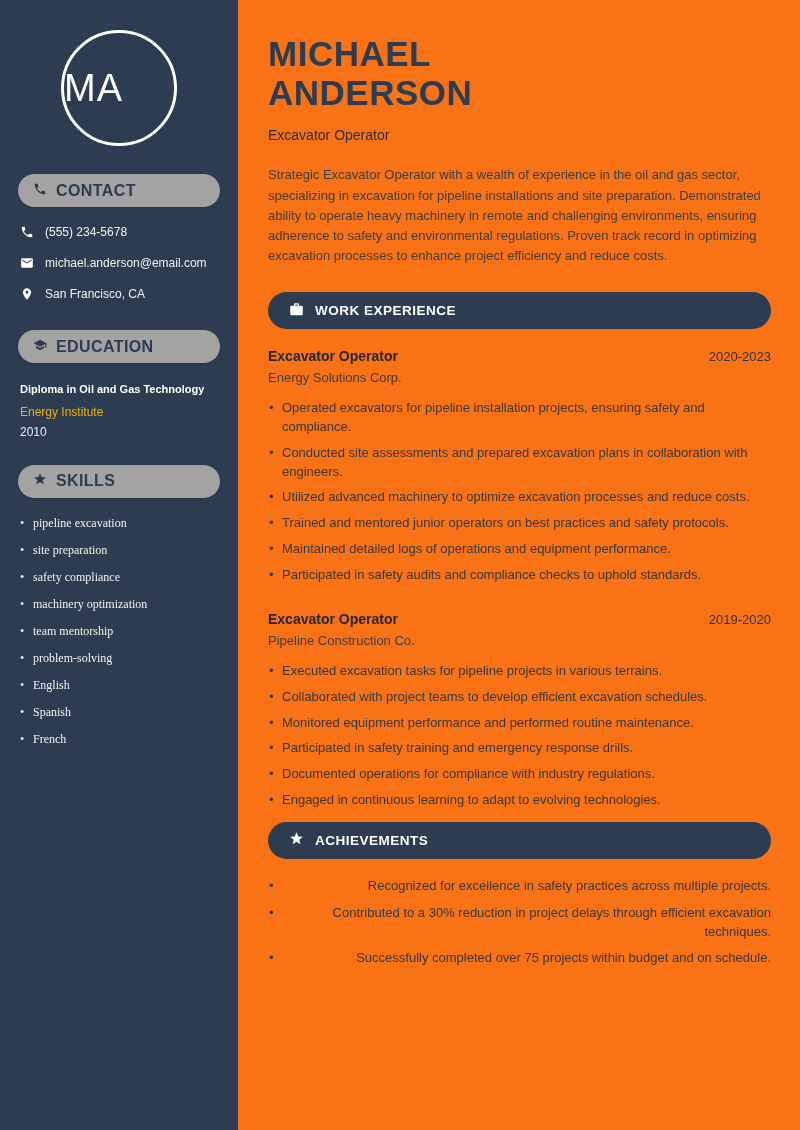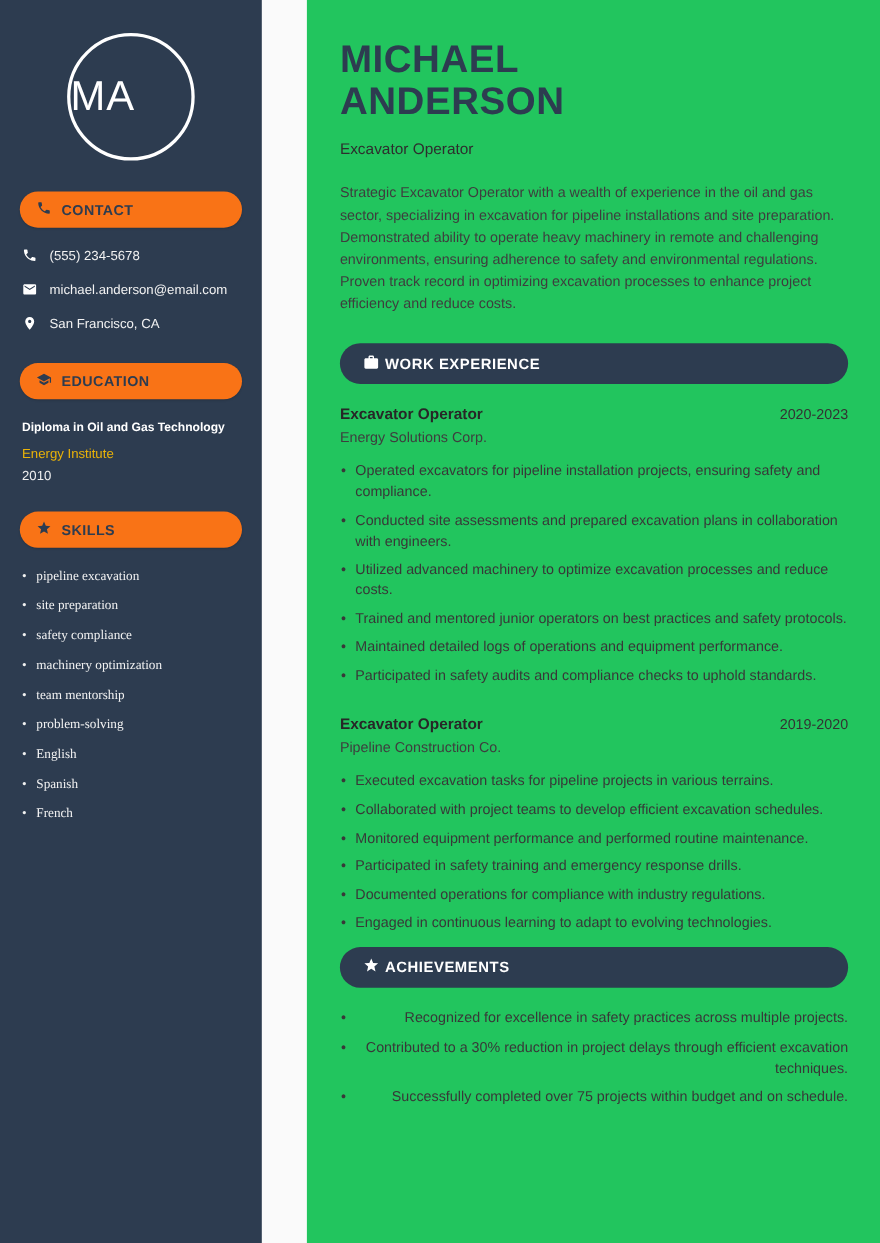--- a/index.html
+++ b/index.html
@@ -24,27 +24,27 @@
   .avatar {
     width: 116px; height: 116px;
     border: 3px solid #ffffff;
     border-radius: 50%;
     margin: 0 auto 28px auto;
     display: flex; align-items: center; justify-content: flex-start;
     font-size: 38px; font-weight: 400; letter-spacing: 1px;
     color: #ffffff;
   }
   .pill {
-    background: #f97316;
+    background: #a3a3a3;
     color: #2d3c50;
     border-radius: 18px;
     height: 33px;
     display: flex; align-items: center; gap: 9px;
     padding: 0 15px;
-    font-size: 13px; font-weight: bold; letter-spacing: 0.4px;
+    font-size: 16px; font-weight: bold; letter-spacing: 0.4px;
     margin-bottom: 18px;
     box-shadow: 0 1px 2px rgba(0,0,0,0.15);
   }
   .pill svg { width: 14px; height: 14px; fill: #2d3c50; flex-shrink: 0; }
   .contact-row {
     display: flex; gap: 11px;
     font-size: 12px; color: #f2f2f2;
     margin: 0 2px 14px 2px;
   }
   .contact-row svg { width: 14px; height: 14px; fill: #ffffff; flex-shrink: 0; }
@@ -56,22 +56,21 @@
   ul.side-list li {
     position: relative; padding-left: 13px;
     font-size: 12px; color: #f2f2f2; margin-bottom: 12px; font-family: Liberation Serif, serif;
   }
   ul.side-list li::before { content: "•"; position: absolute; left: 0; top: 0; }
 
   
   .main {
     flex: 1;
     padding: 34px 29px 40px 30px;
-    background: #22c55e;
-    margin-left: 41px;
+    background: #f97316;
   }
   .name {
     color: #2d3c50;
     font-size: 35px;
     font-weight: bold;
     letter-spacing: 0.5px;
     line-height: 1.12;
   }
   .name span { display: block; }
   .job-title { margin-top: 15px; font-size: 14px; color: #2e2e2e; }
@@ -79,21 +78,21 @@
     margin-top: 22px;
     font-size: 13px; line-height: 1.55; color: #3e3e3e;
     max-width: 506px;
   }
   .banner {
     margin-top: 26px;
     background: #2d3c50;
     color: #ffffff;
     border-radius: 20px;
     height: 37px;
-    display: flex; align-items: center; gap: 5px;
+    display: flex; align-items: center; gap: 11px;
     padding: 0 21px;
     font-size: 13.5px; font-weight: bold; letter-spacing: 0.5px;
   }
   .banner svg { width: 15px; height: 15px; fill: #ffffff; flex-shrink: 0; }
   .job { margin-top: 19px; }
   .job + .job { margin-top: 26px; }
   .job-header { display: flex; justify-content: space-between; align-items: baseline; }
   .job-role { font-size: 14px; font-weight: bold; color: #272727; }
   .job-dates { font-size: 13px; color: #333333; }
   .job-company { margin-top: 6px; font-size: 13px; color: #3e3e3e; }

